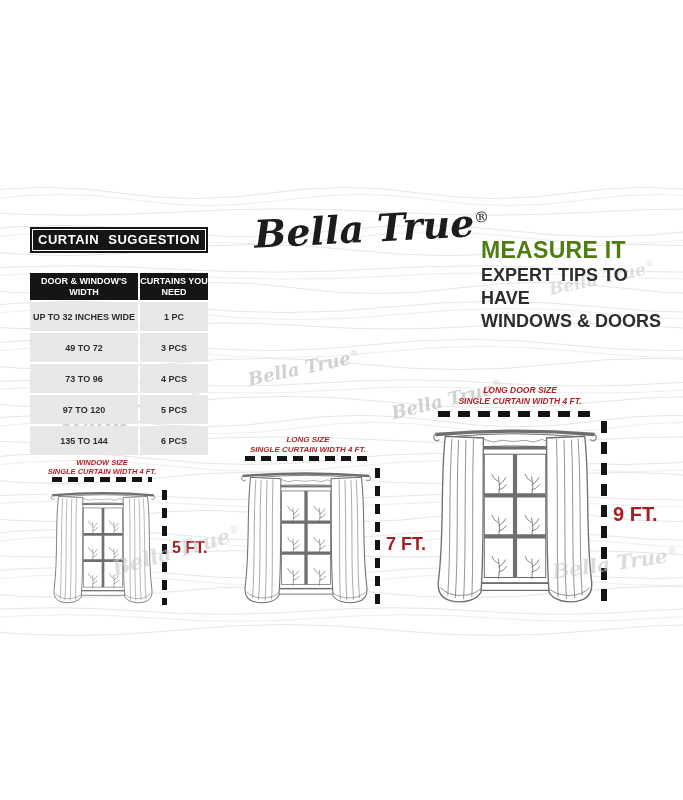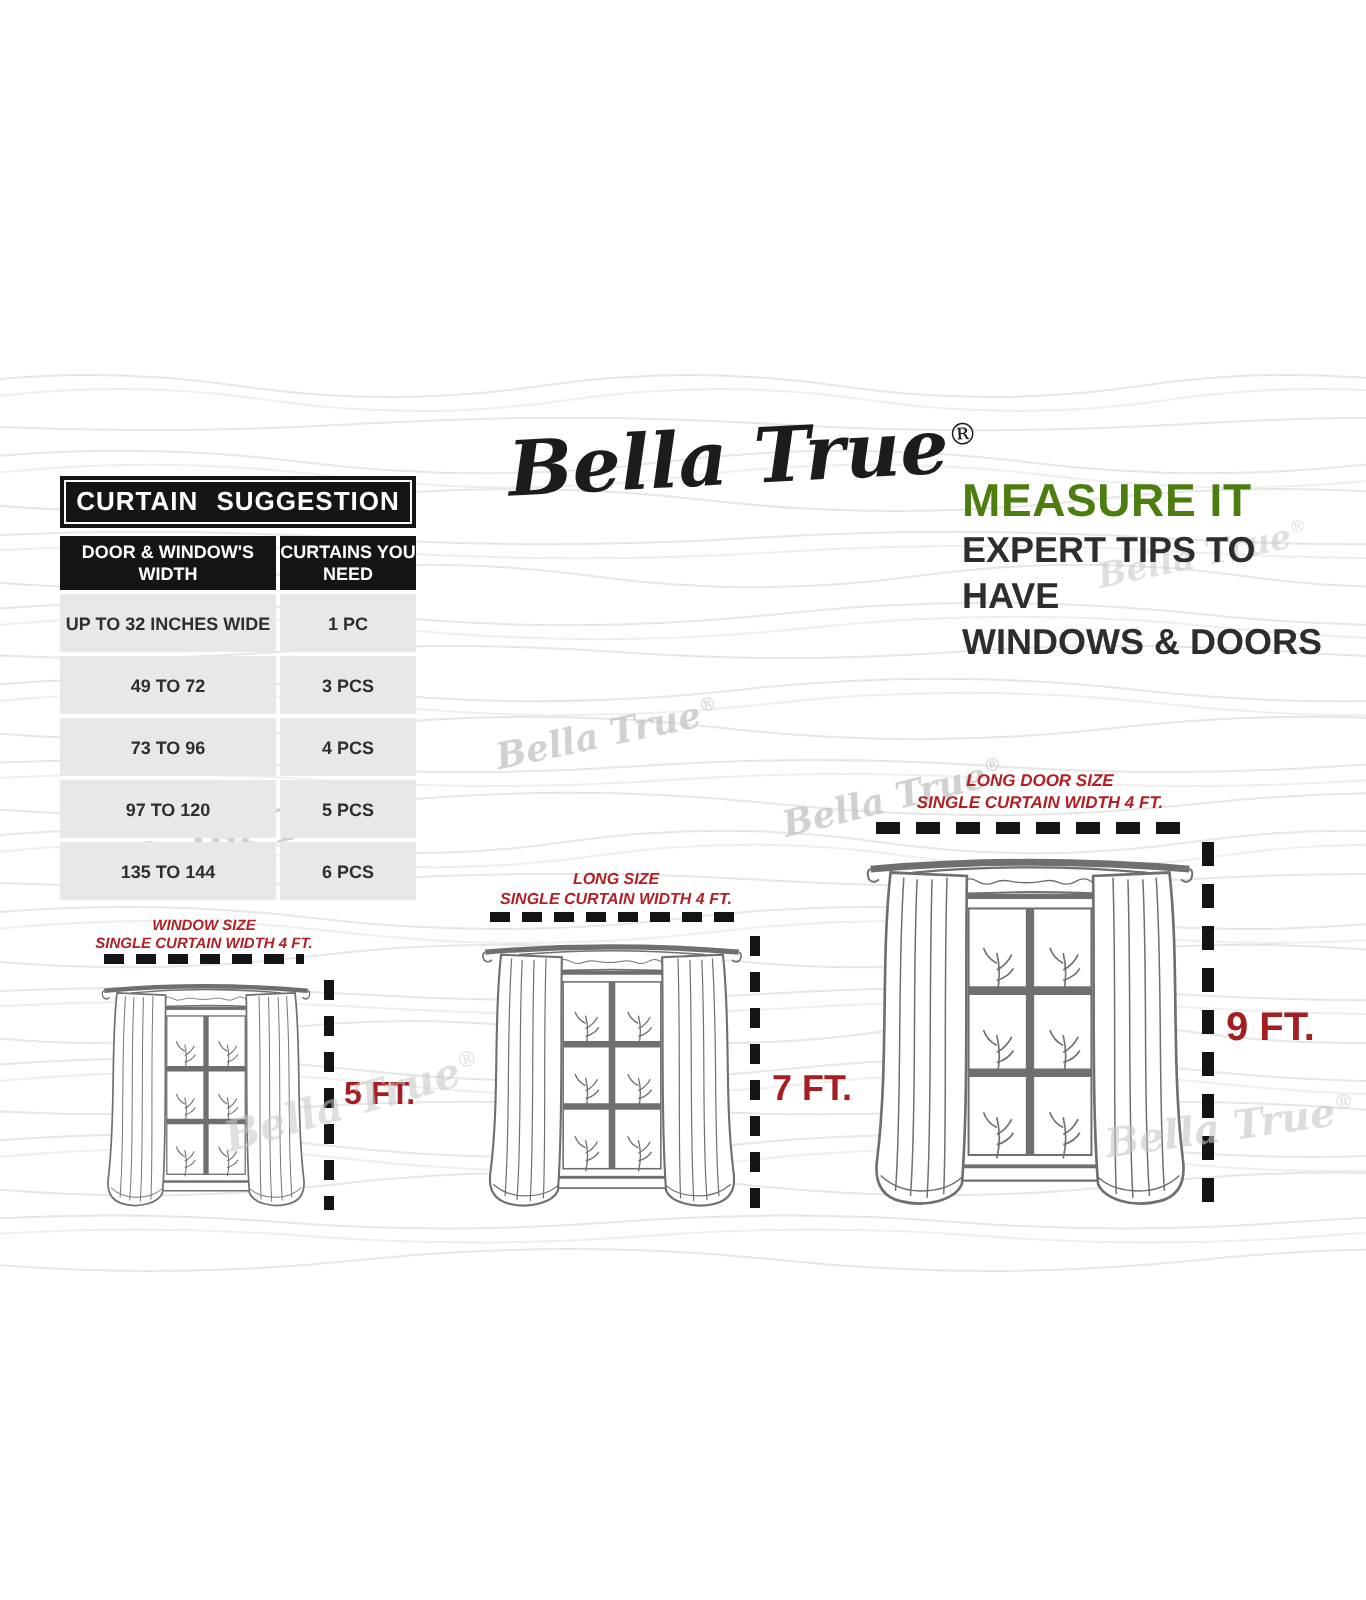--- a/index.html
+++ b/index.html
@@ -17,27 +17,27 @@
   }
   .wm sup{font-size:.5em;font-style:normal;font-weight:normal;}
   .wm1{left:60px;top:402px;font-size:23px;transform:rotate(-14deg);}
   .wm2{left:247px;top:357px;font-size:18px;transform:rotate(-12deg);}
   .wm3{left:390px;top:389px;font-size:18px;transform:rotate(-14deg);}
   .wm4{left:548px;top:268px;font-size:17px;transform:rotate(-12deg);opacity:.55;}
   .wm5{left:110px;top:538px;font-size:21px;transform:rotate(-16deg);z-index:3;opacity:.55;}
   .wm6{left:552px;top:551px;font-size:20px;transform:rotate(-8deg);z-index:3;opacity:.6;}
 
   
-  .sugg{position:absolute;left:30px;top:238px;width:178px;z-index:2;}
+  .sugg{position:absolute;left:30px;top:227px;width:178px;z-index:2;}
   .sugg-title{background:#151515;padding:2px;}
   .sugg-title-inner{
     border:1px solid #fff;color:#fff;font-weight:bold;font-size:13px;text-align:center;
     padding:2px 0 3px;letter-spacing:.5px;word-spacing:5px;
   }
-  .sugg-head{display:flex;gap:2px;margin-top:4px;}
+  .sugg-head{display:flex;gap:2px;margin-top:20px;}
   .hc{
     background:#151515;color:#fff;font-weight:bold;font-size:9px;text-align:center;
     display:flex;align-items:center;justify-content:center;height:27px;line-height:1.2;
   }
   .c1{width:108px;} .c2{flex:1;}
   .trow{display:flex;gap:2px;margin-top:2px;}
   .tc{
     background:#e8e8e8;color:#2e2e2e;font-weight:bold;font-size:9px;
     display:flex;align-items:center;justify-content:center;height:29px;
   }

